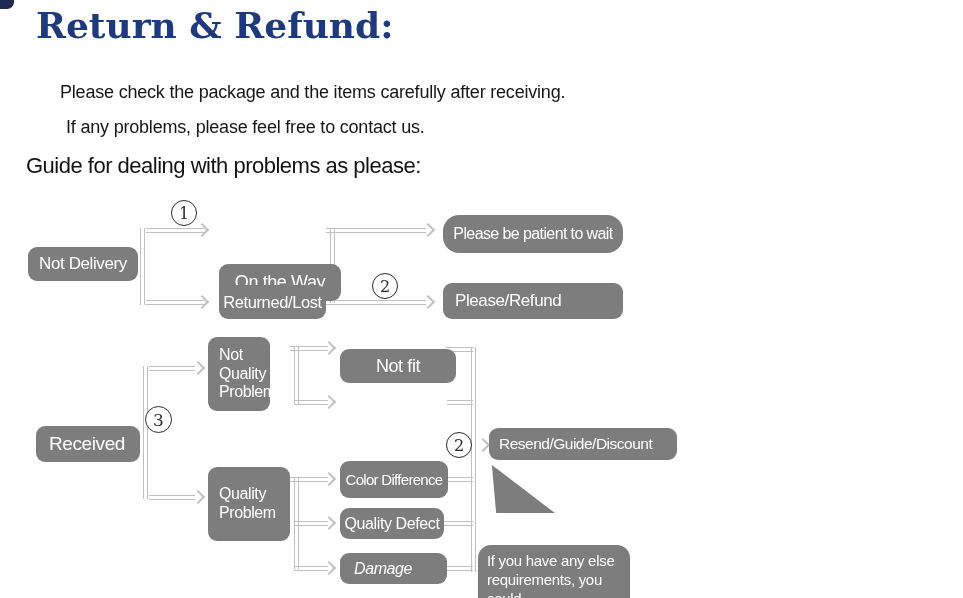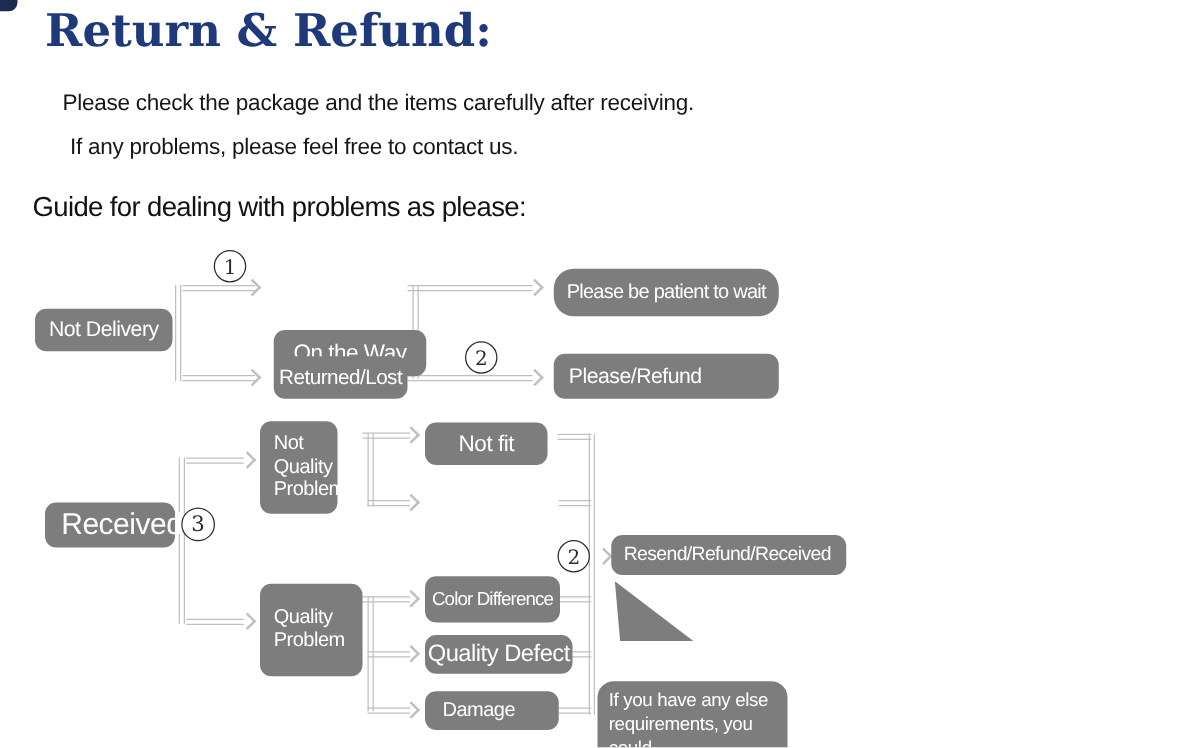--- a/index.html
+++ b/index.html
@@ -2,21 +2,21 @@
 <html style="--c-title: #1e3a7a; --c-node: #7d7d7d; --c-node_text: #ffffff; --c-line: #c0c0c0; --c-marker: #2b2b2b; --c-text: #161616;"><head>
 <meta charset="utf-8">
 <style>
   html,body{margin:0;padding:0;background:#ffffff;}
   .stage{position:relative;width:963px;height:598px;background:#ffffff;overflow:hidden;
          font-family:"Liberation Sans",sans-serif;color:var(--c-text,#161616);}
   .corner-mark{position:absolute;left:0;top:0;width:14px;height:9px;background:#1d2a52;
                border-bottom-right-radius:7px;}
   .title{position:absolute;left:36px;top:4px;margin:0;font-family:"DejaVu Serif",serif;
          font-weight:700;font-size:36px;color:var(--c-title,#1e3a7a);white-space:nowrap;}
-  .intro{position:absolute;margin:4px;font-size:18px;letter-spacing:-0.2px;white-space:nowrap;}
+  .intro{position:absolute;margin:14px;font-size:18px;letter-spacing:-0.2px;white-space:nowrap;}
   .guide{position:absolute;left:26px;top:153px;margin:0;font-weight:400;font-size:22px;
          letter-spacing:-0.5px;white-space:nowrap;color:#121212;}
   .node{position:absolute;background:var(--c-node,#7d7d7d);color:var(--c-node_text,#fff);
         border-radius:9px;display:flex;align-items:center;justify-content:center;
         text-align:center;font-size:17px;letter-spacing:-0.4px;white-space:nowrap;
         box-sizing:border-box;}
   .node.left{justify-content:flex-start;text-align:left;}
   .node.pre{white-space:pre-line;line-height:1.16;}
   .hline{position:absolute;height:5px;box-sizing:border-box;
          border-top:1.5px solid var(--c-line,#c0c0c0);border-bottom:1.5px solid var(--c-line,#c0c0c0);}
@@ -90,30 +90,30 @@
   <div class="hline" style="left:447px;top:400px;width:26px;"></div>
   <div class="hline" style="left:448px;top:477px;width:25px;"></div>
   <div class="hline" style="left:444px;top:521px;width:29px;"></div>
   <div class="hline" style="left:447px;top:566px;width:26px;"></div>
   <div class="vline" style="left:471px;top:347px;height:225px;"></div>
   <i class="chev" style="left:478px;top:440px;"></i>
 
   <span class="marker" style="left:145px;top:406px;width:27px;height:27px;font-size:17px;">3</span>
   <span class="marker" style="left:446px;top:432px;width:26px;height:26px;">2</span>
 
-  <div class="node left" style="left:36px;top:402px;width:104px;height:36px;font-size:24px;padding-left:13px;">Received</div>
+  <div class="node left" style="left:36px;top:426px;width:104px;height:36px;font-size:19px;padding-left:13px;">Received</div>
   <div class="node left pre" style="left:208px;top:337px;width:62px;height:74px;font-size:16px;padding-left:11px;">Not
 Quality
 Problem</div>
-  <div class="node" style="left:340px;top:338px;width:98px;height:34px;font-size:18px;">Not fit</div>
+  <div class="node" style="left:340px;top:349px;width:116px;height:34px;font-size:18px;">Not fit</div>
   <div class="node left pre" style="left:208px;top:467px;width:82px;height:74px;font-size:16px;padding-left:11px;">Quality
 Problem</div>
   <div class="node" style="left:340px;top:461px;width:108px;height:37px;font-size:15px;letter-spacing:-0.7px;">Color Difference</div>
-  <div class="node" style="left:340px;top:508px;width:118px;height:31px;font-size:19px;text-align:right;">Quality Defect</div>
-  <div class="node left" style="left:340px;top:553px;width:107px;height:31px;font-size:16px;padding-left:14px;">Damage</div>
-  <div class="node left" style="left:489px;top:428px;width:188px;height:32px;font-size:15.5px;letter-spacing:-0.5px;padding-left:10px;">Resend/Refund/Received</div>
+  <div class="node" style="left:340px;top:508px;width:104px;height:31px;font-size:16px;text-align:right;">Quality Defect</div>
+  <div class="node left" style="left:340px;top:553px;width:107px;height:31px;font-size:16px;padding-left:14px;font-style:italic;">Damage</div>
+  <div class="node left" style="left:489px;top:428px;width:188px;height:32px;font-size:15.5px;letter-spacing:-0.5px;padding-left:10px;">Resend/Guide/Discount</div>
 
   <div class="tail" style="left:487px;top:465px;width:70px;height:48px;"></div>
   <div class="bubble" style="left:478px;top:509px;width:152px;height:84px;margin-top:36px;">If you have any else
 requirements, you could
 also tell us!</div>
 
 </div>
 
 </body></html>

